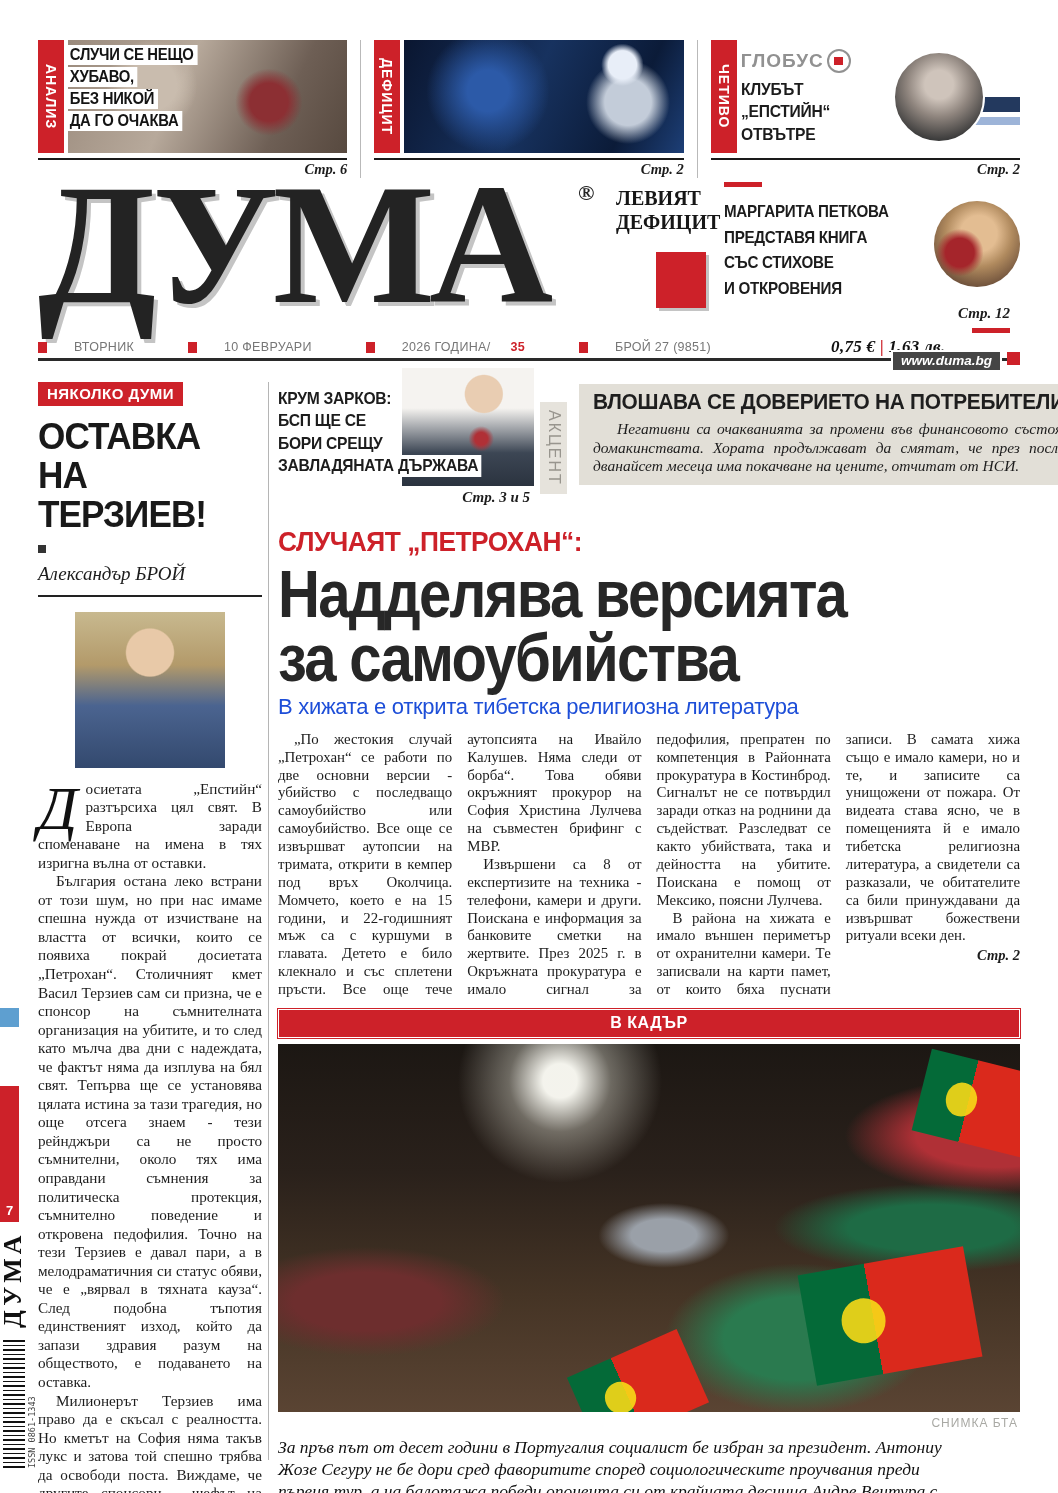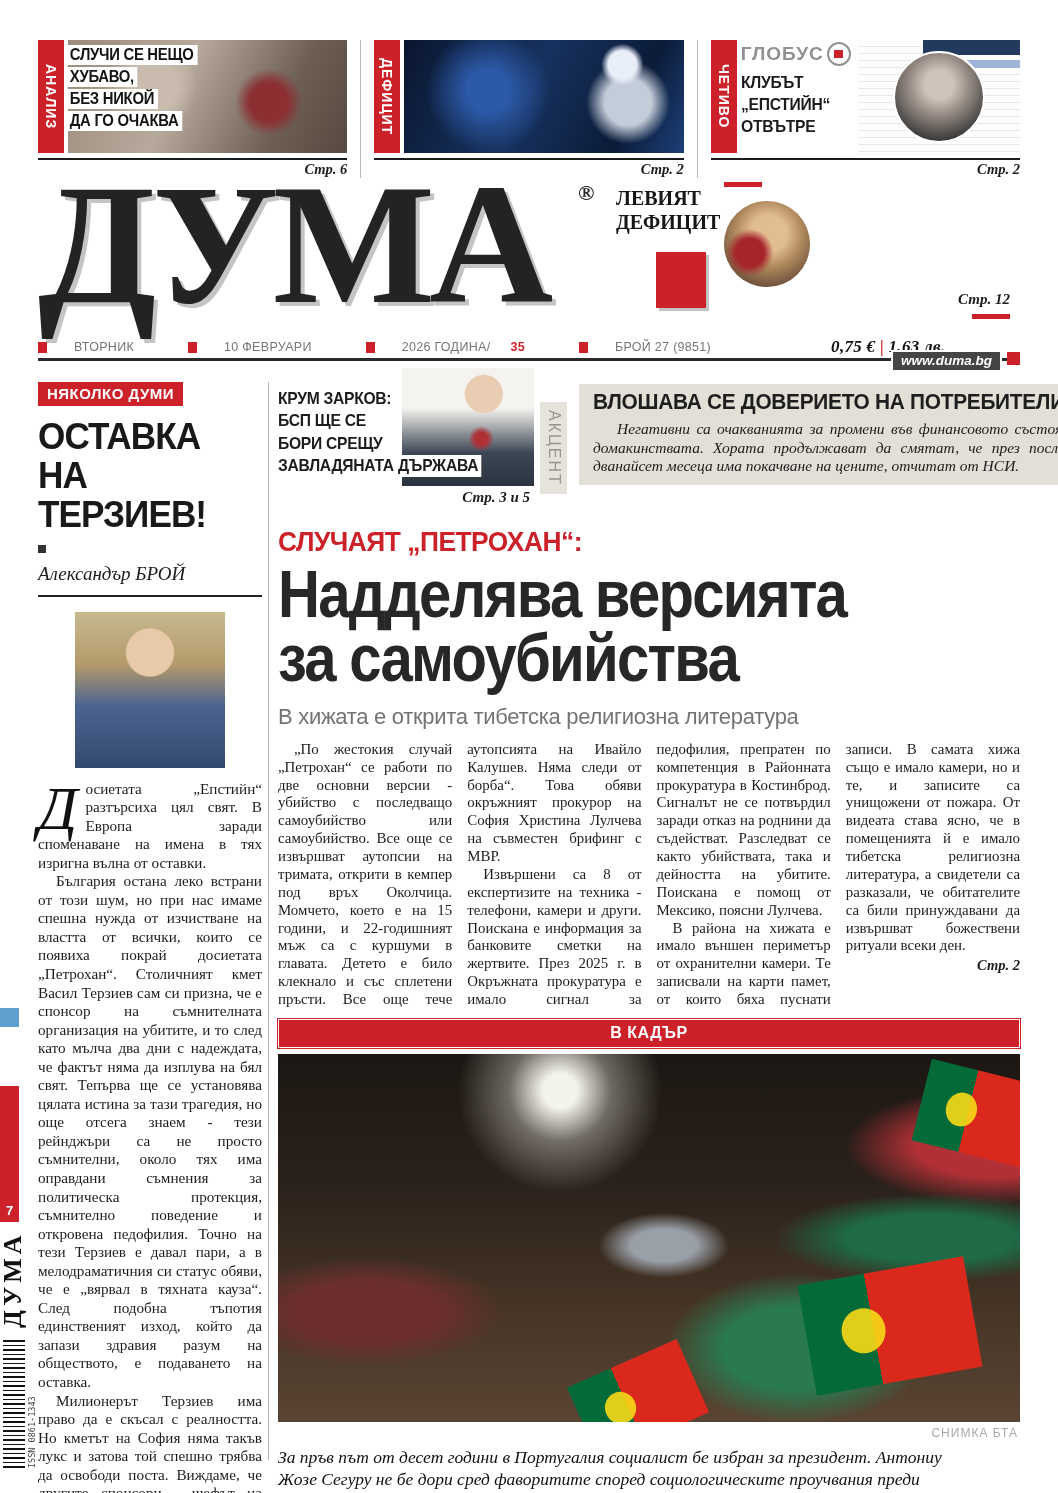--- a/index.html
+++ b/index.html
@@ -38,21 +38,21 @@
       radial-gradient(circle at 80% 55%, #c3ccd9 0 10%, rgba(195,204,217,0) 18%),
       radial-gradient(circle at 30% 45%, #2c5aa8 0 10%, rgba(44,90,168,0) 30%),
       linear-gradient(115deg,#0a1630,#17325f 45%,#0b1b38 78%,#1d3f77); }
   .t-lines { position:absolute; left:0; top:5px; z-index:2; }
   .t-line  { display:table; background:#fff; color:#141414; padding:0 4px 1px 2px; margin-bottom:2px;
              font:bold 16.5px/1.15 "Liberation Sans",sans-serif; letter-spacing:-0.3px;
              transform:scaleX(0.9); transform-origin:left; white-space:nowrap; }
   .t-foot  { border-top:2px solid #1a1a1a; margin-top:5px; padding-top:1px; text-align:right;
              font:bold italic 14.5px "Liberation Serif",serif; }
   
-  .t3-body { flex:1; display:flex; margin-left:4px; position:relative; }
+  .t3-body { flex:1; display:flex; margin-left:4px; position:relative;align-items:center; }
   .t3-left { width:118px; flex:0 0 118px; padding-top:2px; }
   .globus  { display:flex; align-items:center; gap:3px; margin-bottom:6px; }
   .globus-text { font:bold 19px "Liberation Sans",sans-serif; color:#919191; letter-spacing:1px; }
   .globe-icon  { width:24px; height:24px; border:2px solid #919191; border-radius:50%; position:relative; }
   .globe-icon::after { content:""; position:absolute; left:5px; top:6px; width:9px; height:8px; background:var(--red,#cd2129); }
   .t3-line { font:bold 17px/1.3 "Liberation Sans",sans-serif; letter-spacing:-0.3px; transform:scaleX(0.92); transform-origin:left; white-space:nowrap; }
   .t3-photo{ flex:1; position:relative;
              background:repeating-linear-gradient(#fdfdfd 0 6px,#e7e7e5 6px 7px); }
   .doc-bar { position:absolute; right:0; top:0; width:60%; height:15px; background:#23395e; }
   .doc-bar2{ position:absolute; right:0; top:20px; width:45%; height:8px; background:#9db4d8; }
@@ -130,21 +130,21 @@
   .akc-box { background:#e2dfd7; padding:7px 14px 9px; min-height:92px; }
   .akc-title { font:bold 21.5px/1.1 "Liberation Sans",sans-serif; letter-spacing:-0.3px; color:#1e1e1e;
                transform:scaleX(0.97); transform-origin:left; white-space:nowrap; margin-bottom:5px; }
   .akc-text { font:italic 15.5px/1.22 "Liberation Serif",serif; text-align:justify; text-indent:24px; }
   .akc-page { text-align:right; font:bold italic 15px "Liberation Serif",serif; margin-top:9px; }
 
   .kicker { margin:17px 0 6px; color:var(--red,#cd2129); font:bold 28px/1 "Liberation Sans",sans-serif;
             letter-spacing:-0.5px; transform:scaleX(0.94); transform-origin:left; }
   .headline { font:bold 66px/0.97 "Liberation Sans",sans-serif; letter-spacing:-2px; color:#272727;
               transform:scaleX(0.88); transform-origin:left; white-space:nowrap; }
-  .subhead { margin:14px 0 10px; font:22px/1.2 "Liberation Sans",sans-serif; color:#737373; letter-spacing:-0.3px; }
+  .subhead { margin:4px 0 10px; font:22px/1.2 "Liberation Sans",sans-serif; color:#1d4ed8; letter-spacing:-0.3px; }
   .story { column-count:4; column-gap:15px; font:14.9px/1.2 "Liberation Serif",serif; text-align:justify; }
   .story p { text-indent:16px; }
   .story .pageref { text-align:right; text-indent:0; font:bold italic 14.5px "Liberation Serif",serif; margin-top:2px; }
   .vkadar { margin-top:10px; background:var(--red,#cd2129); color:#fff; text-align:center;
             font:bold 16px "Liberation Sans",sans-serif; letter-spacing:0.5px; padding:4px 0 5px;
             border:1px solid #fff; outline:1px solid var(--red,#cd2129); }
   .bigphoto { margin-top:6px; height:368px; position:relative; overflow:hidden; background:
       radial-gradient(circle at 38% 10%, rgba(255,255,248,0.95) 0 3%, rgba(255,255,240,0.35) 9%, rgba(255,255,240,0) 18%),
       radial-gradient(ellipse at 52% 52%, #9aa0a8 0 6%, rgba(154,160,168,0) 12%),
       radial-gradient(ellipse at 88% 50%, #1e6b45 0 9%, rgba(30,107,69,0) 17%),
@@ -232,20 +232,26 @@
   <div class="logo-reg">®</div>
   <div class="tagline">
     <div>ЛЕВИЯТ</div>
     <div>ДЕФИЦИТ</div>
   </div>
   <div class="logo-dot"></div>
 
   <div class="promo">
     <div class="promo-dash"></div>
     <div class="promo-row">
+      <div class="promo-lines">
+        <div class="promo-line">МАРГАРИТА ПЕТКОВА</div>
+        <div class="promo-line">ПРЕДСТАВЯ КНИГА</div>
+        <div class="promo-line">СЪС СТИХОВЕ</div>
+        <div class="promo-line">И ОТКРОВЕНИЯ</div>
+      </div>
       <div class="promo-photo"></div>
     </div>
     <div class="promo-page">Стр. 12</div>
     <div class="promo-dash bottom"></div>
   </div>
 </div>
 
 <div class="dateline">
   <span class="dl-item">
       <span class="dl-sq"></span>

